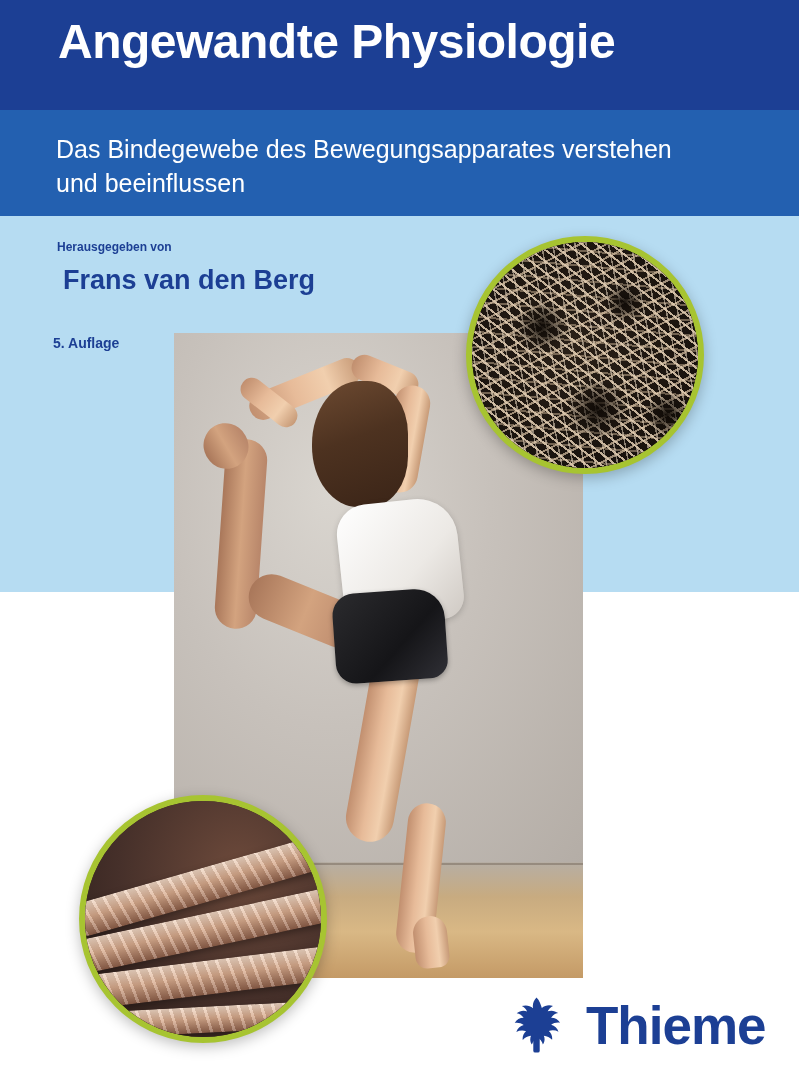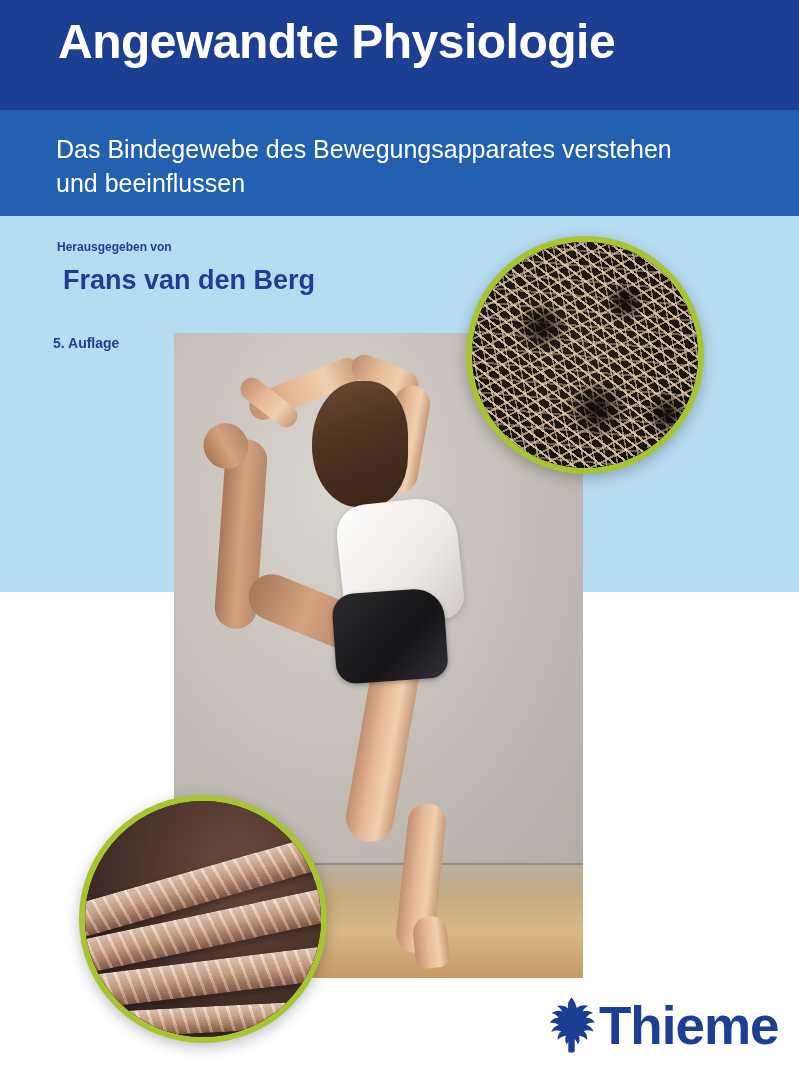--- a/index.html
+++ b/index.html
@@ -214,25 +214,25 @@
     border-radius: 20px;
     background:
       repeating-linear-gradient(76deg, rgba(255,255,255,0.22) 0 3px, rgba(0,0,0,0.10) 3px 11px),
       linear-gradient(180deg, #f2d9c6 0%, #d9ab8d 45%, #8e5f49 100%);
     box-shadow: 0 3px 7px rgba(0,0,0,0.35);
   }
 
   
   .thieme {
     position: absolute;
-    left: 544px;
+    left: 509px;
     top: 995px;
     display: flex;
     align-items: center;
-    gap: 0;
+    gap: 22px;
   }
   .thieme-mark {
     width: 55px;
     height: 60px;
     flex: 0 0 auto;
   }
   .thieme-word {
     color: #1c3f94;
     font-size: 53px;
     font-weight: bold;

